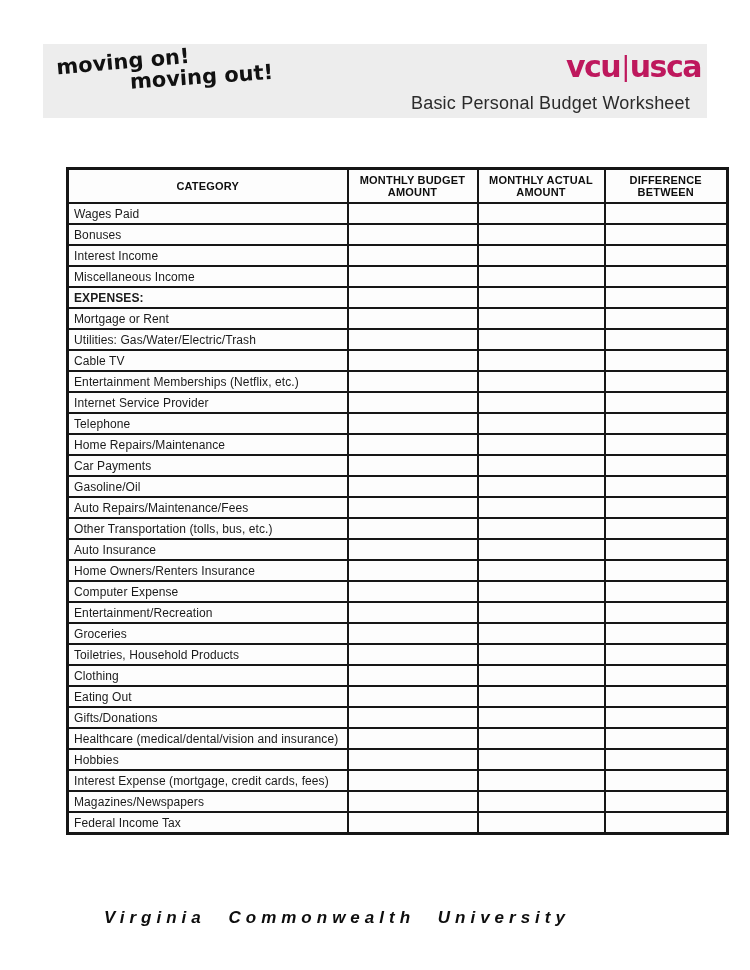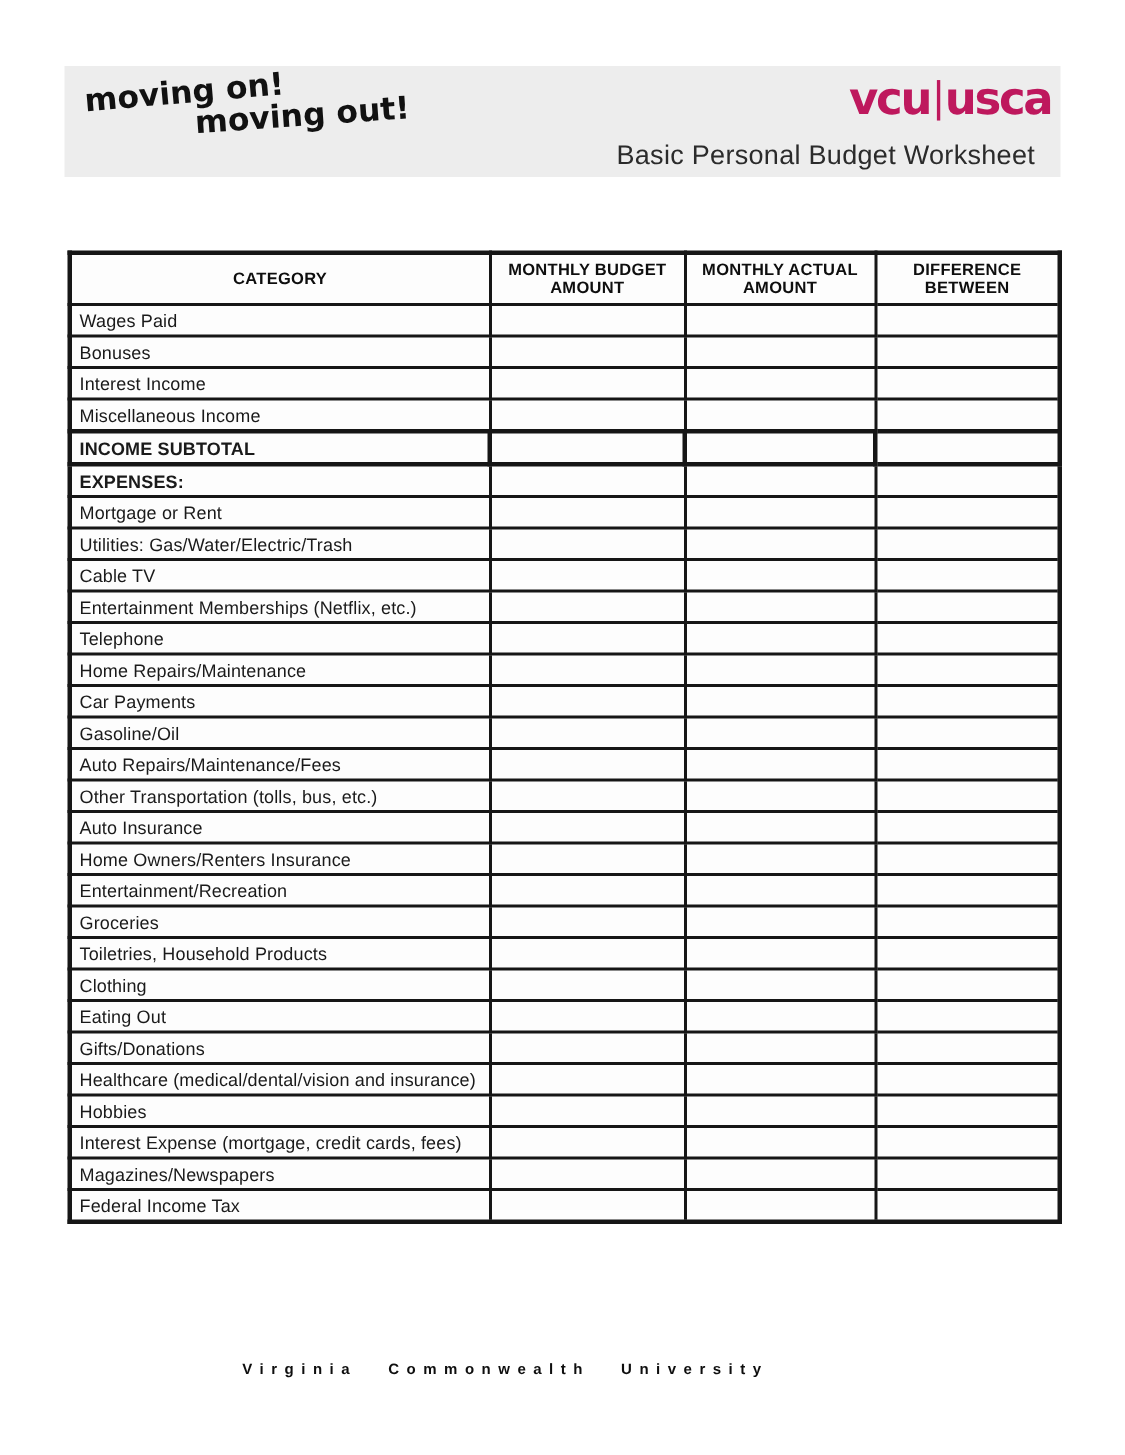--- a/index.html
+++ b/index.html
@@ -68,21 +68,21 @@
   table.budget {
     position: absolute;
     left: 45px; top: 167px;
     width: 660px;
     border-collapse: collapse;
     table-layout: fixed;
   }
   table.budget, table.budget th, table.budget td {
     border: 2px solid #161616;
   }
-  table.budget { border-width: 3px; }
+  table.budget { border-width: 3px; margin-left: 21px; }
   table.budget th {
     height: 30px;
     font-size: 11px;
     font-weight: bold;
     text-align: center;
     vertical-align: middle;
     padding: 1px 6px;
     letter-spacing: 0.2px;
     color: #0e0e0e;
     background: #fdfdfd;
@@ -101,25 +101,26 @@
   tr.subtotal td { border-width: 3px; }
 
   
   .footer {
     position: absolute;
     left: 0; top: 908px;
     width: 674px;
     text-align: center;
     font-family: "Liberation Sans", sans-serif;
     font-weight: bold;
-    font-size: 10px;
+    font-size: 17px;
     color: #0e0e0e;
     letter-spacing: 5px;
     word-spacing: 13px;
     white-space: nowrap;
+    font-style: italic;
   }
 </style>
 </head>
 <body>
 
 <div class="header-band">
   <div class="tagline">
     <span class="line1">moving on!</span>
     <span class="line2">moving out!</span>
   </div>
@@ -162,26 +163,20 @@
         <td></td>
         <td></td>
         <td></td>
       </tr>
       <tr>
         <td class="cat">Miscellaneous Income</td>
         <td></td>
         <td></td>
         <td></td>
       </tr>
-      <tr class="subtotal">
-        <td class="cat">INCOME SUBTOTAL</td>
-        <td></td>
-        <td></td>
-        <td></td>
-      </tr>
       <tr class="section">
         <td class="cat">EXPENSES:</td>
         <td></td>
         <td></td>
         <td></td>
       </tr>
       <tr>
         <td class="cat">Mortgage or Rent</td>
         <td></td>
         <td></td>
@@ -199,20 +194,26 @@
         <td></td>
         <td></td>
       </tr>
       <tr>
         <td class="cat">Entertainment Memberships (Netflix, etc.)</td>
         <td></td>
         <td></td>
         <td></td>
       </tr>
       <tr>
+        <td class="cat">Internet Service Provider</td>
+        <td></td>
+        <td></td>
+        <td></td>
+      </tr>
+      <tr>
         <td class="cat">Telephone</td>
         <td></td>
         <td></td>
         <td></td>
       </tr>
       <tr>
         <td class="cat">Home Repairs/Maintenance</td>
         <td></td>
         <td></td>
         <td></td>
@@ -242,20 +243,26 @@
         <td></td>
       </tr>
       <tr>
         <td class="cat">Auto Insurance</td>
         <td></td>
         <td></td>
         <td></td>
       </tr>
       <tr>
         <td class="cat">Home Owners/Renters Insurance</td>
+        <td></td>
+        <td></td>
+        <td></td>
+      </tr>
+      <tr>
+        <td class="cat">Computer Expense</td>
         <td></td>
         <td></td>
         <td></td>
       </tr>
       <tr>
         <td class="cat">Entertainment/Recreation</td>
         <td></td>
         <td></td>
         <td></td>
       </tr>

